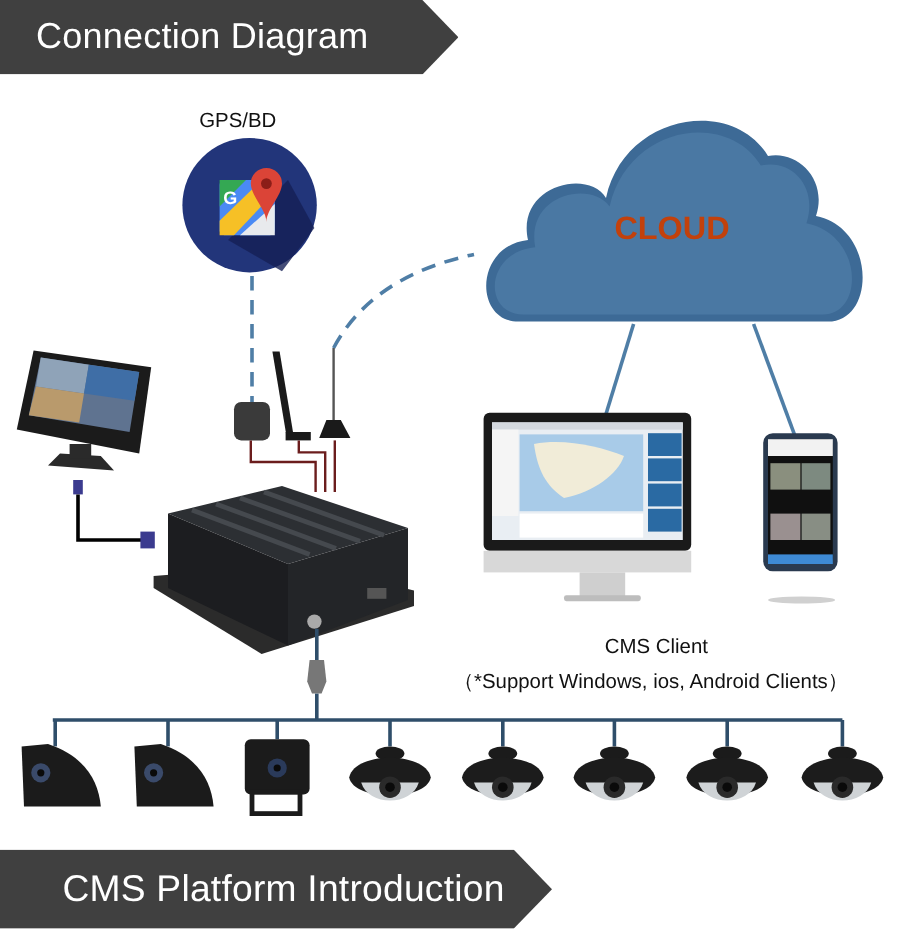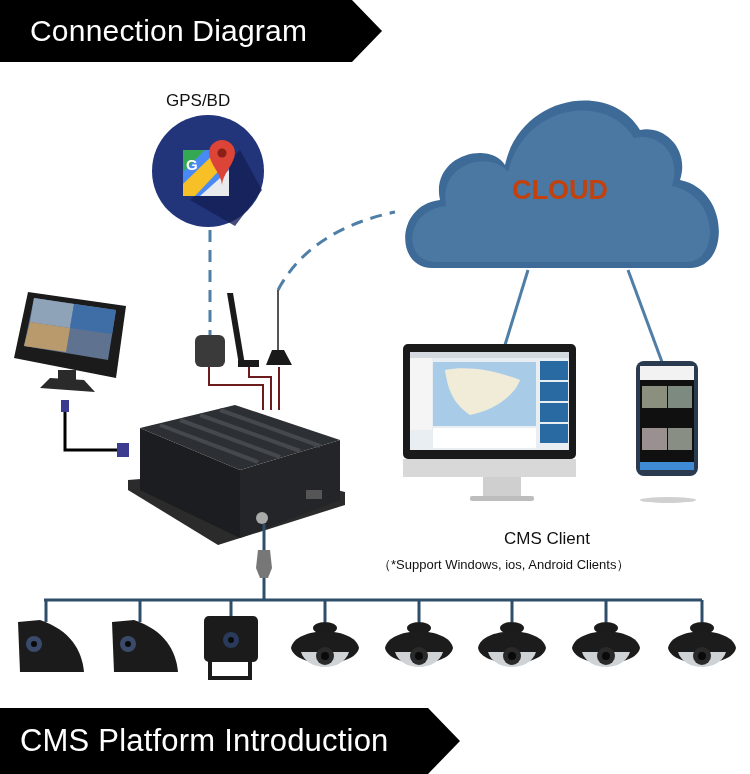--- a/index.html
+++ b/index.html
@@ -1,27 +1,27 @@
 <!DOCTYPE html>
 <html><head>
 <meta charset="utf-8">
 <style>
   html,body{margin:0;padding:0;background:#fff;}
   body{width:750px;height:774px;position:relative;overflow:hidden;font-family:"Liberation Sans",sans-serif;}
-  .banner{position:absolute;left:0;background:#000000;color:#fff;display:flex;align-items:center;}
+  .banner{position:absolute;left:0;background:#404040;color:#fff;display:flex;align-items:center;}
   .banner span{padding-left:30px;font-size:30px;letter-spacing:0.2px;}
   #banner-top{top:0;height:62px;width:382px;clip-path:polygon(0 0,352px 0,382px 31px,352px 62px,0 62px);}
   #banner-bottom{top:708px;height:66px;width:460px;clip-path:polygon(0 0,428px 0,460px 33px,428px 66px,0 66px);}
-  #banner-bottom span{padding-left:20px;font-size:31px;}
+  #banner-bottom span{padding-left:20px;font-size:31px;margin-left:32px;}
   svg#wires{position:absolute;left:0;top:0;}
   .label{position:absolute;color:#111;}
   #gps-label{left:166px;top:91px;font-size:17px;}
   #cloud-label{left:512px;top:175px;font-size:27px;font-weight:bold;color:#c2410c;}
   #cms-label{left:504px;top:529px;font-size:17px;}
-  #cms-sub{left:378px;top:556px;font-size:13px;}
+  #cms-sub{left:378px;top:556px;font-size:17px;}
 </style>
 </head>
 <body>
 
 <div class="banner" id="banner-top">
   <span>Connection Diagram</span>
 </div>
 
 <svg id="wires" width="750" height="774" viewBox="0 0 750 774">
 

